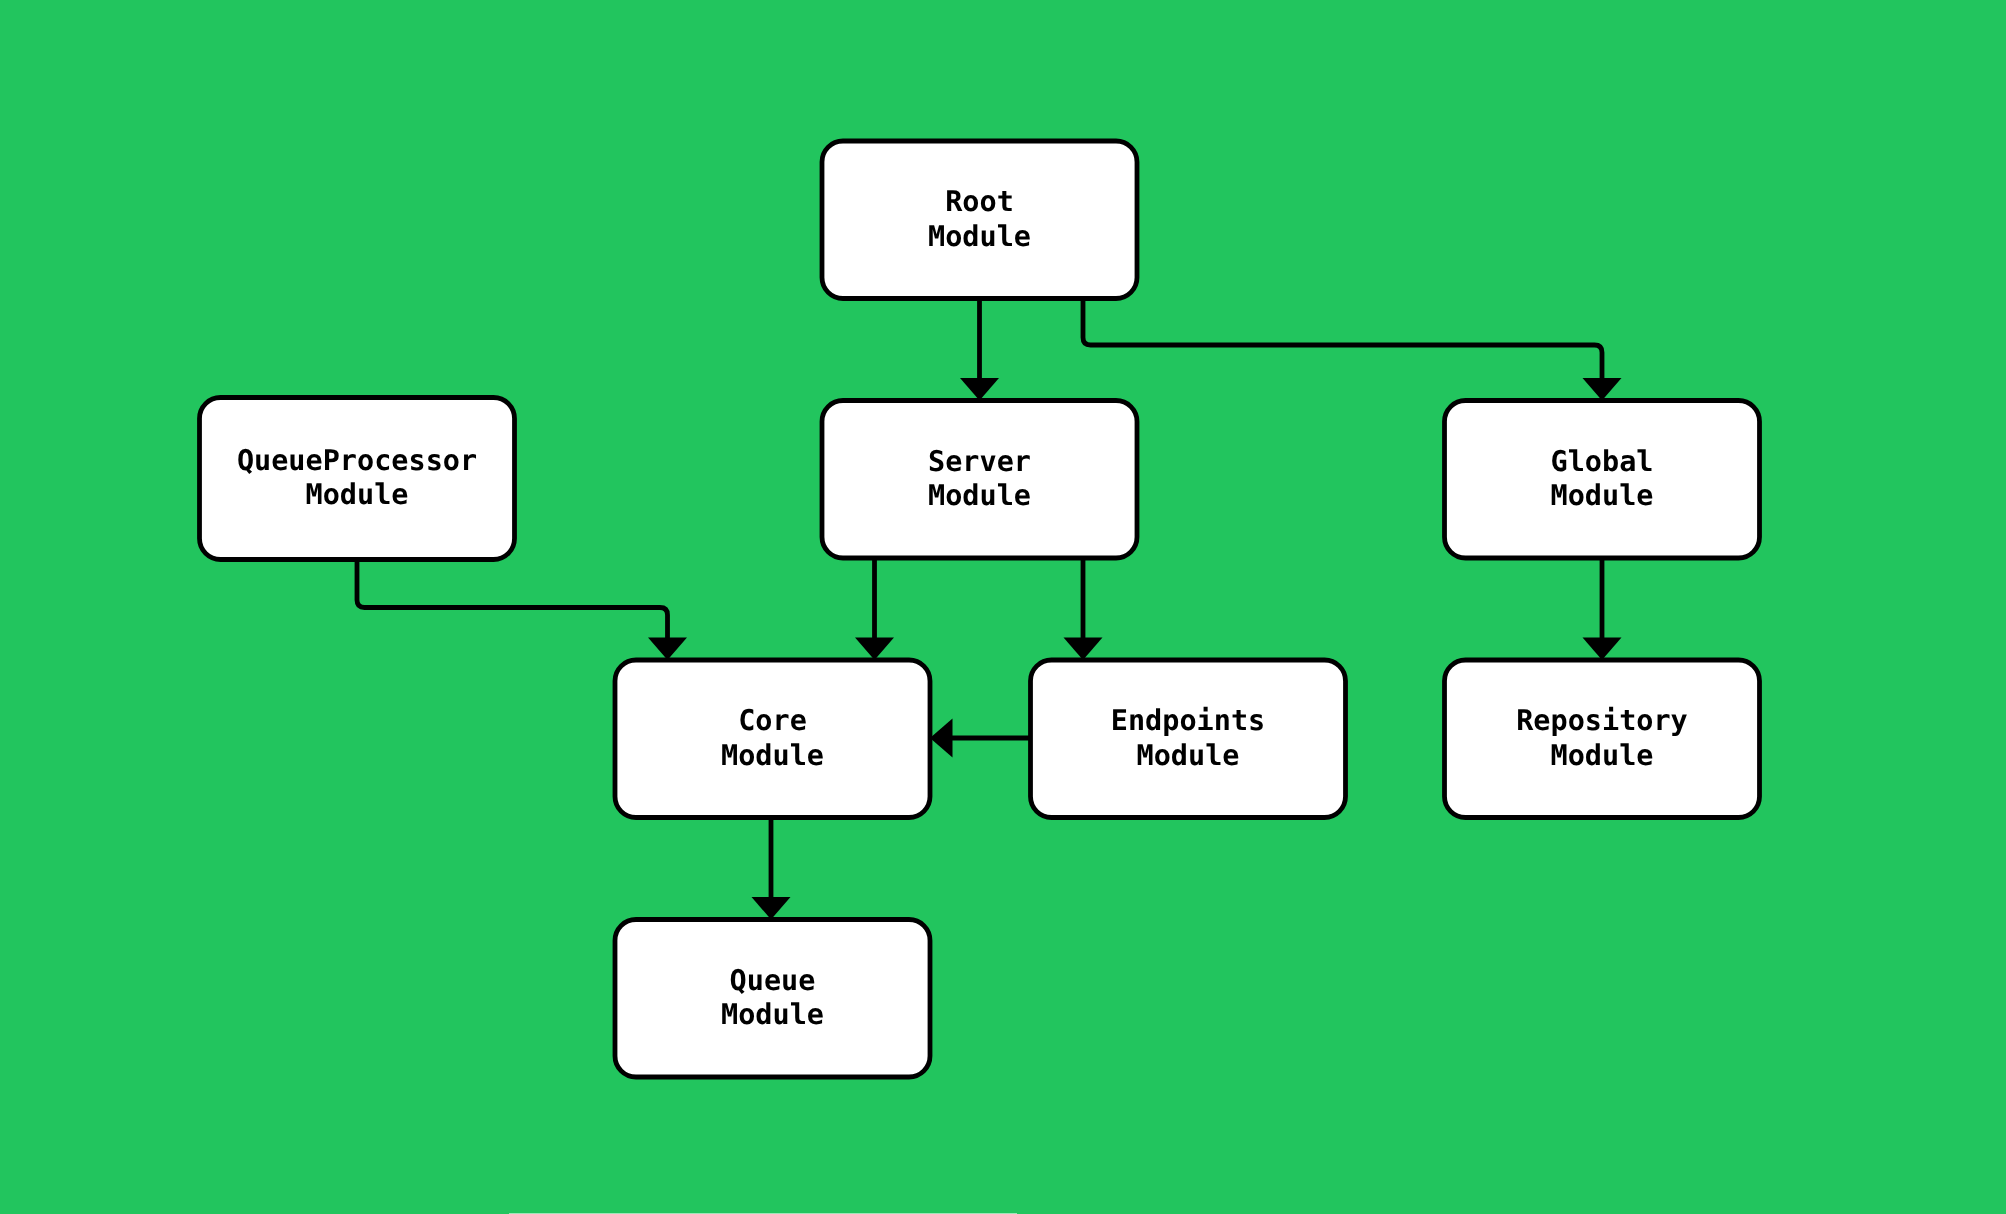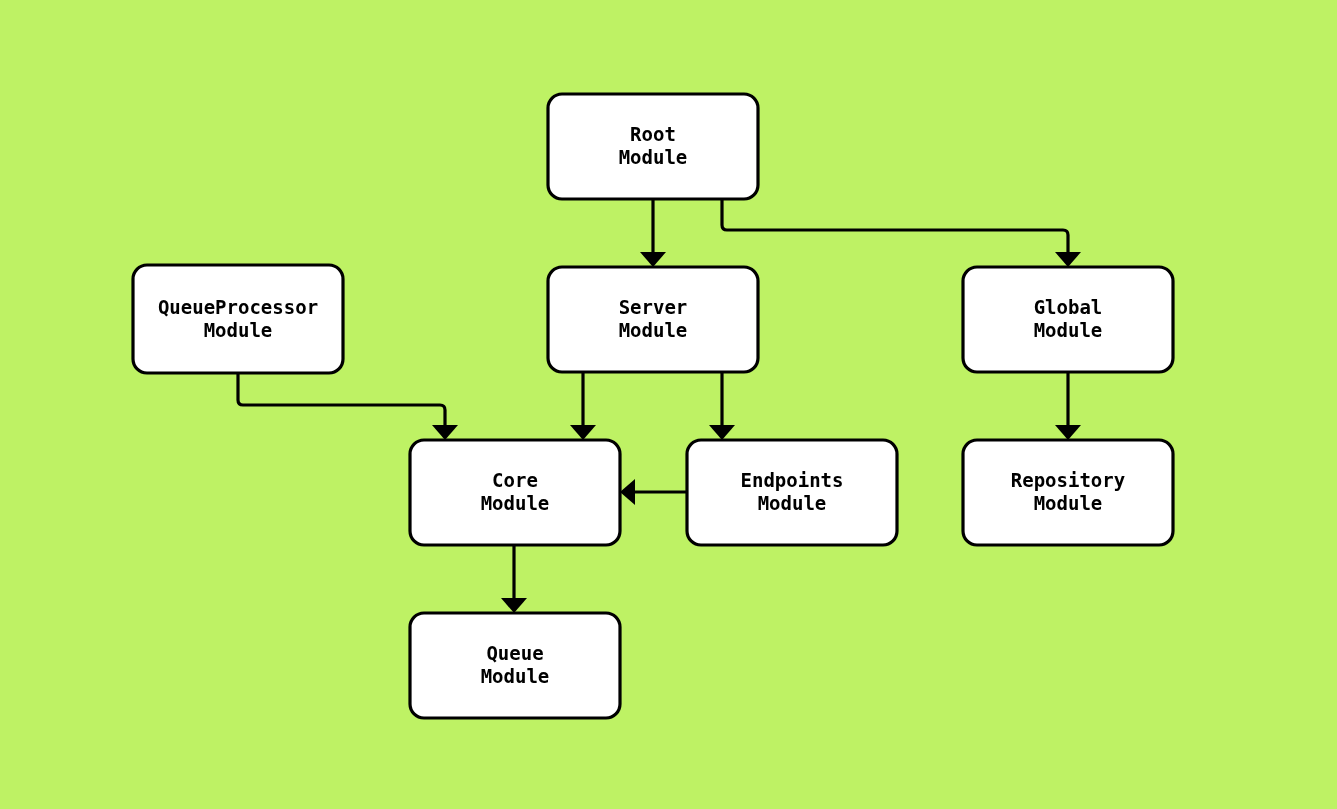--- a/index.html
+++ b/index.html
@@ -11,21 +11,21 @@
   body {
     width: 1337px;
     height: 809px;
     overflow: hidden;
     font-family: "DejaVu Sans Mono", "Liberation Mono", monospace;
   }
   #diagram-root {
     position: relative;
     width: 1337px;
     height: 809px;
-    background: #bef264;
+    background: #22c55e;
     text-align: right;
   }
   svg.diagram-canvas {
     display: block;
     width: 1337px;
     height: 809px;
   }
   .node-box {
     fill: #ffffff;
     stroke: #000000;

